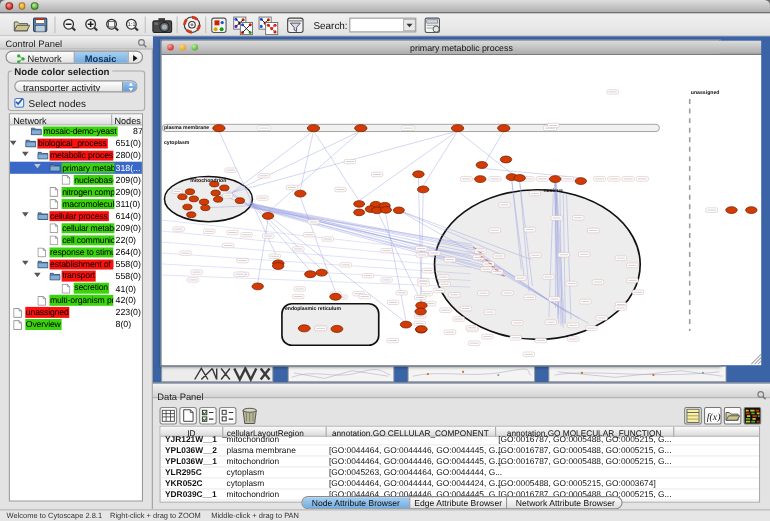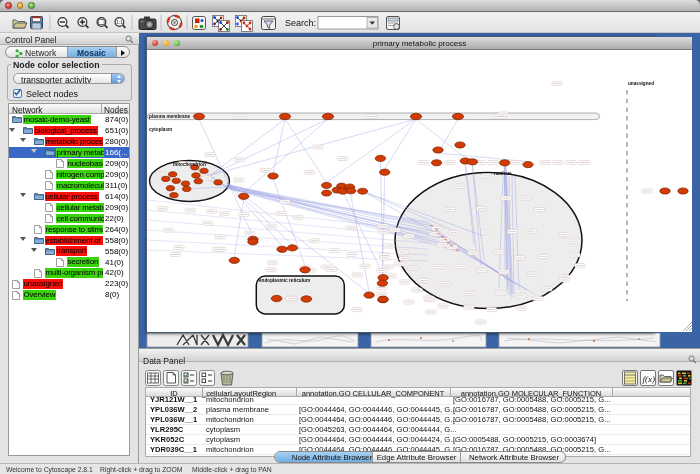--- a/index.html
+++ b/index.html
@@ -596,21 +596,21 @@
  </div>
  <span class="abs" style="left:26px;top:56px;font-size:9px;color:#111">Select nodes</span>
 
  <div class="abs" style="left:8px;top:70px;width:122px;height:353px;border:1px solid #999;background:#fff;overflow:hidden">
   <div class="abs" style="left:0;top:0;width:122px;height:9.5px;background:linear-gradient(#fafafa,#dedede);border-bottom:1px solid #aaa">
    <span class="abs" style="left:3px;top:0.5px;font-size:8.3px;color:#111">Network</span>
    <span class="abs" style="left:95px;top:0.5px;font-size:8.3px;color:#111">Nodes</span>
    <span class="abs" style="left:92px;top:0;width:1px;height:9.5px;background:#aaa"></span>
   </div>
   <div class="abs" style="left:0;top:0;width:122px;height:353px">
-        <div style="position:absolute;left:0;top:10.2px;width:120.5px;height:29px;">
+        <div style="position:absolute;left:16px;top:10.2px;width:120.5px;height:29px;">
           <span style="position:absolute;left:3px;top:1px">
             <svg style="display:block" width="10" height="8" viewBox="0 0 10 8">
               <path d="M0.5 1.5 h3 l1 1 h5 v5 h-9 z" fill="#6b96c8" stroke="#2d4a6b" stroke-width="0.7"></path>
               <path d="M0.5 3 h9 v4.5 h-9 z" fill="#85aed6" stroke="#2d4a6b" stroke-width="0.6"></path>
             </svg>
           </span>
           <span style="position:absolute;left:13.5px;top:0.8px;background:#39d40b;font-size:7.9px;letter-spacing:-0.15px;line-height:9.4px;white-space:nowrap;overflow:hidden;max-width:80px;padding:0 1px;color:#000">mosaic-demo-yeast</span>
           <span style="position:absolute;left:96px;top:0.9px;font-size:8px;line-height:9.4px;color:#000">874(0)</span>
         </div>
         <div style="position:absolute;left:0;top:21.2px;width:120.5px;height:11px;">
@@ -637,21 +637,21 @@
         </div>
         <div style="position:absolute;left:0;top:43.1px;width:120.5px;height:11px;background:#3968c6;">
           <span style="position:absolute;left:22px;top:2.4px;width:0;height:0;border-left:3.4px solid transparent;border-right:3.4px solid transparent;border-top:4.4px solid #c8c8c8"></span>
           <span style="position:absolute;left:36px;top:1px">
             <svg style="display:block" width="10" height="8" viewBox="0 0 10 8">
               <path d="M0.5 1.5 h3 l1 1 h5 v5 h-9 z" fill="#6b96c8" stroke="#2d4a6b" stroke-width="0.7"></path>
               <path d="M0.5 3 h9 v4.5 h-9 z" fill="#85aed6" stroke="#2d4a6b" stroke-width="0.6"></path>
             </svg>
           </span>
           <span style="position:absolute;left:46.5px;top:0.8px;background:#39d40b;font-size:7.9px;letter-spacing:-0.15px;line-height:9.4px;white-space:nowrap;overflow:hidden;max-width:48px;padding:0 1px;color:#000">primary metabo</span>
-          <span style="position:absolute;left:96px;top:0.9px;font-size:8px;line-height:9.4px;color:#fff">166(...</span>
+          <span style="position:absolute;left:96px;top:0.9px;font-size:8px;line-height:9.4px;color:#fff">318(...</span>
         </div>
         <div style="position:absolute;left:0;top:54.0px;width:120.5px;height:11px;">
           <span style="position:absolute;left:47px;top:1px">
             <svg style="display:block" width="8" height="9" viewBox="0 0 8 9">
               <path d="M0.5 0.5 h4.8 l2.2 2.2 v5.8 h-7 z" fill="#fff" stroke="#888" stroke-width="0.8"></path>
               <path d="M5.3 0.5 l2.2 2.2 h-2.2 z" fill="#ddd" stroke="#888" stroke-width="0.6"></path>
             </svg>
           </span>
           <span style="position:absolute;left:57.5px;top:0.8px;background:#39d40b;font-size:7.9px;letter-spacing:-0.15px;line-height:9.4px;white-space:nowrap;overflow:hidden;max-width:36px;padding:0 1px;color:#000">nucleobase-</span>
           <span style="position:absolute;left:96px;top:0.9px;font-size:8px;line-height:9.4px;color:#000">209(0)</span>
@@ -911,21 +911,21 @@
       <div class="abs" style="left:0;top:56.8px;width:544px;height:10px;border-bottom:1px solid #ececec;font-size:7.6px;color:#111;white-space:nowrap">
         <span class="abs" style="left:4px;top:0.5px;font-weight:bold">YDR039C__1</span>
         <span class="abs" style="left:60px;top:0.5px">mitochondrion</span>
         <span class="abs" style="left:153px;top:0.5px">[GO:0044464, GO:0044446, GO:0044445, G...</span>
         <span class="abs" style="left:307px;top:0.5px">[GO:0016787, GO:0005488, GO:0005215, G...</span>
       </div>
  </div>
 </div>
 
 <div class="abs" style="left:274px;top:451px;width:292px;height:12px;border:1px solid #8a8a8a;border-radius:6px;background:linear-gradient(#fdfdfd,#e0e0e0);overflow:hidden;font-size:7.8px;color:#111">
- <span class="abs" style="left:0;top:0;width:98px;height:12px;background:linear-gradient(#a8d0f0,#68a6de);border-right:1px solid #999;text-align:right;padding-top:1.2px">Node Attribute Browser</span>
+ <span class="abs" style="left:0;top:0;width:98px;height:12px;background:linear-gradient(#a8d0f0,#68a6de);border-right:1px solid #999;text-align:center;padding-top:1.2px">Node Attribute Browser</span>
  <span class="abs" style="left:98px;top:0;width:88px;height:12px;border-right:1px solid #999;text-align:center;padding-top:1.2px">Edge Attribute Browser</span>
  <span class="abs" style="left:186px;top:0;width:106px;height:12px;text-align:center;padding-top:1.2px">Network Attribute Browser</span>
 </div>
 
 <div class="abs" style="left:0;top:463px;width:700px;height:11px;background:#e6e6e6;border-top:1px solid #b5b5b5;font-size:6.8px;color:#333">
  <span class="abs" style="left:6px;top:2px">Welcome to Cytoscape 2.8.1</span>
  <span class="abs" style="left:100px;top:2px">Right-click + drag to ZOOM</span>
  <span class="abs" style="left:192px;top:2px">Middle-click + drag to PAN</span>
 </div>
 </body></html>

